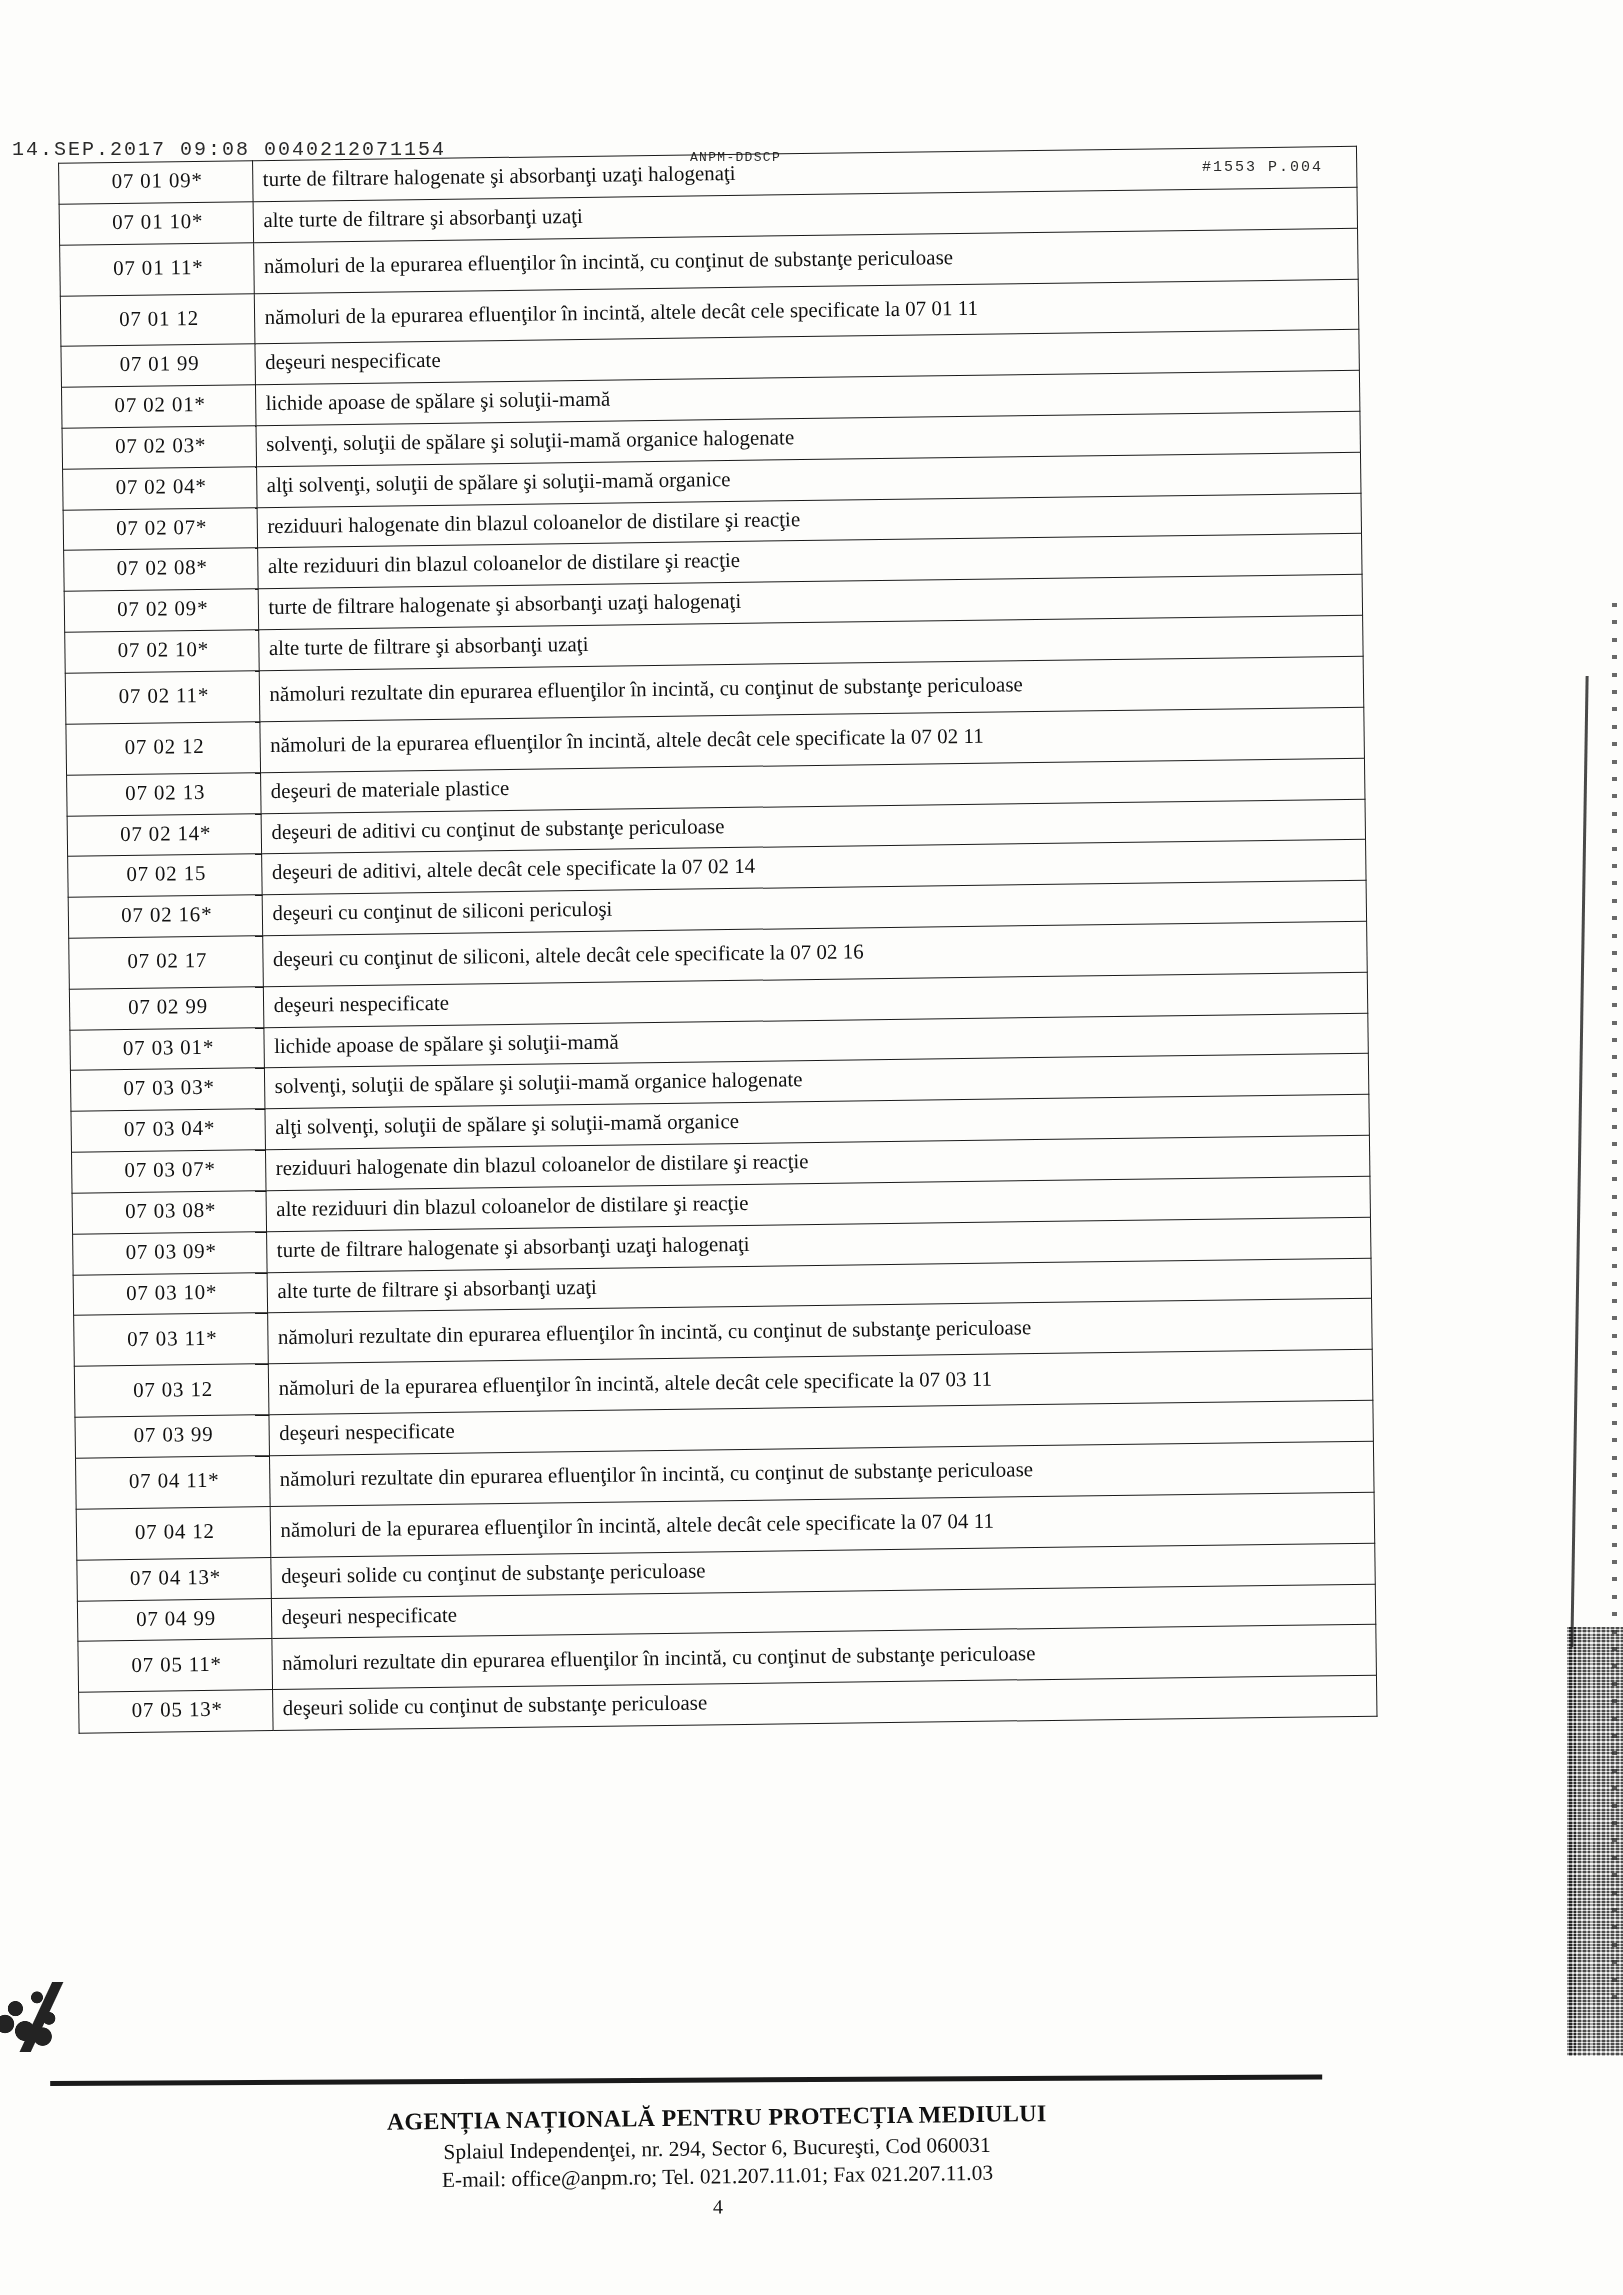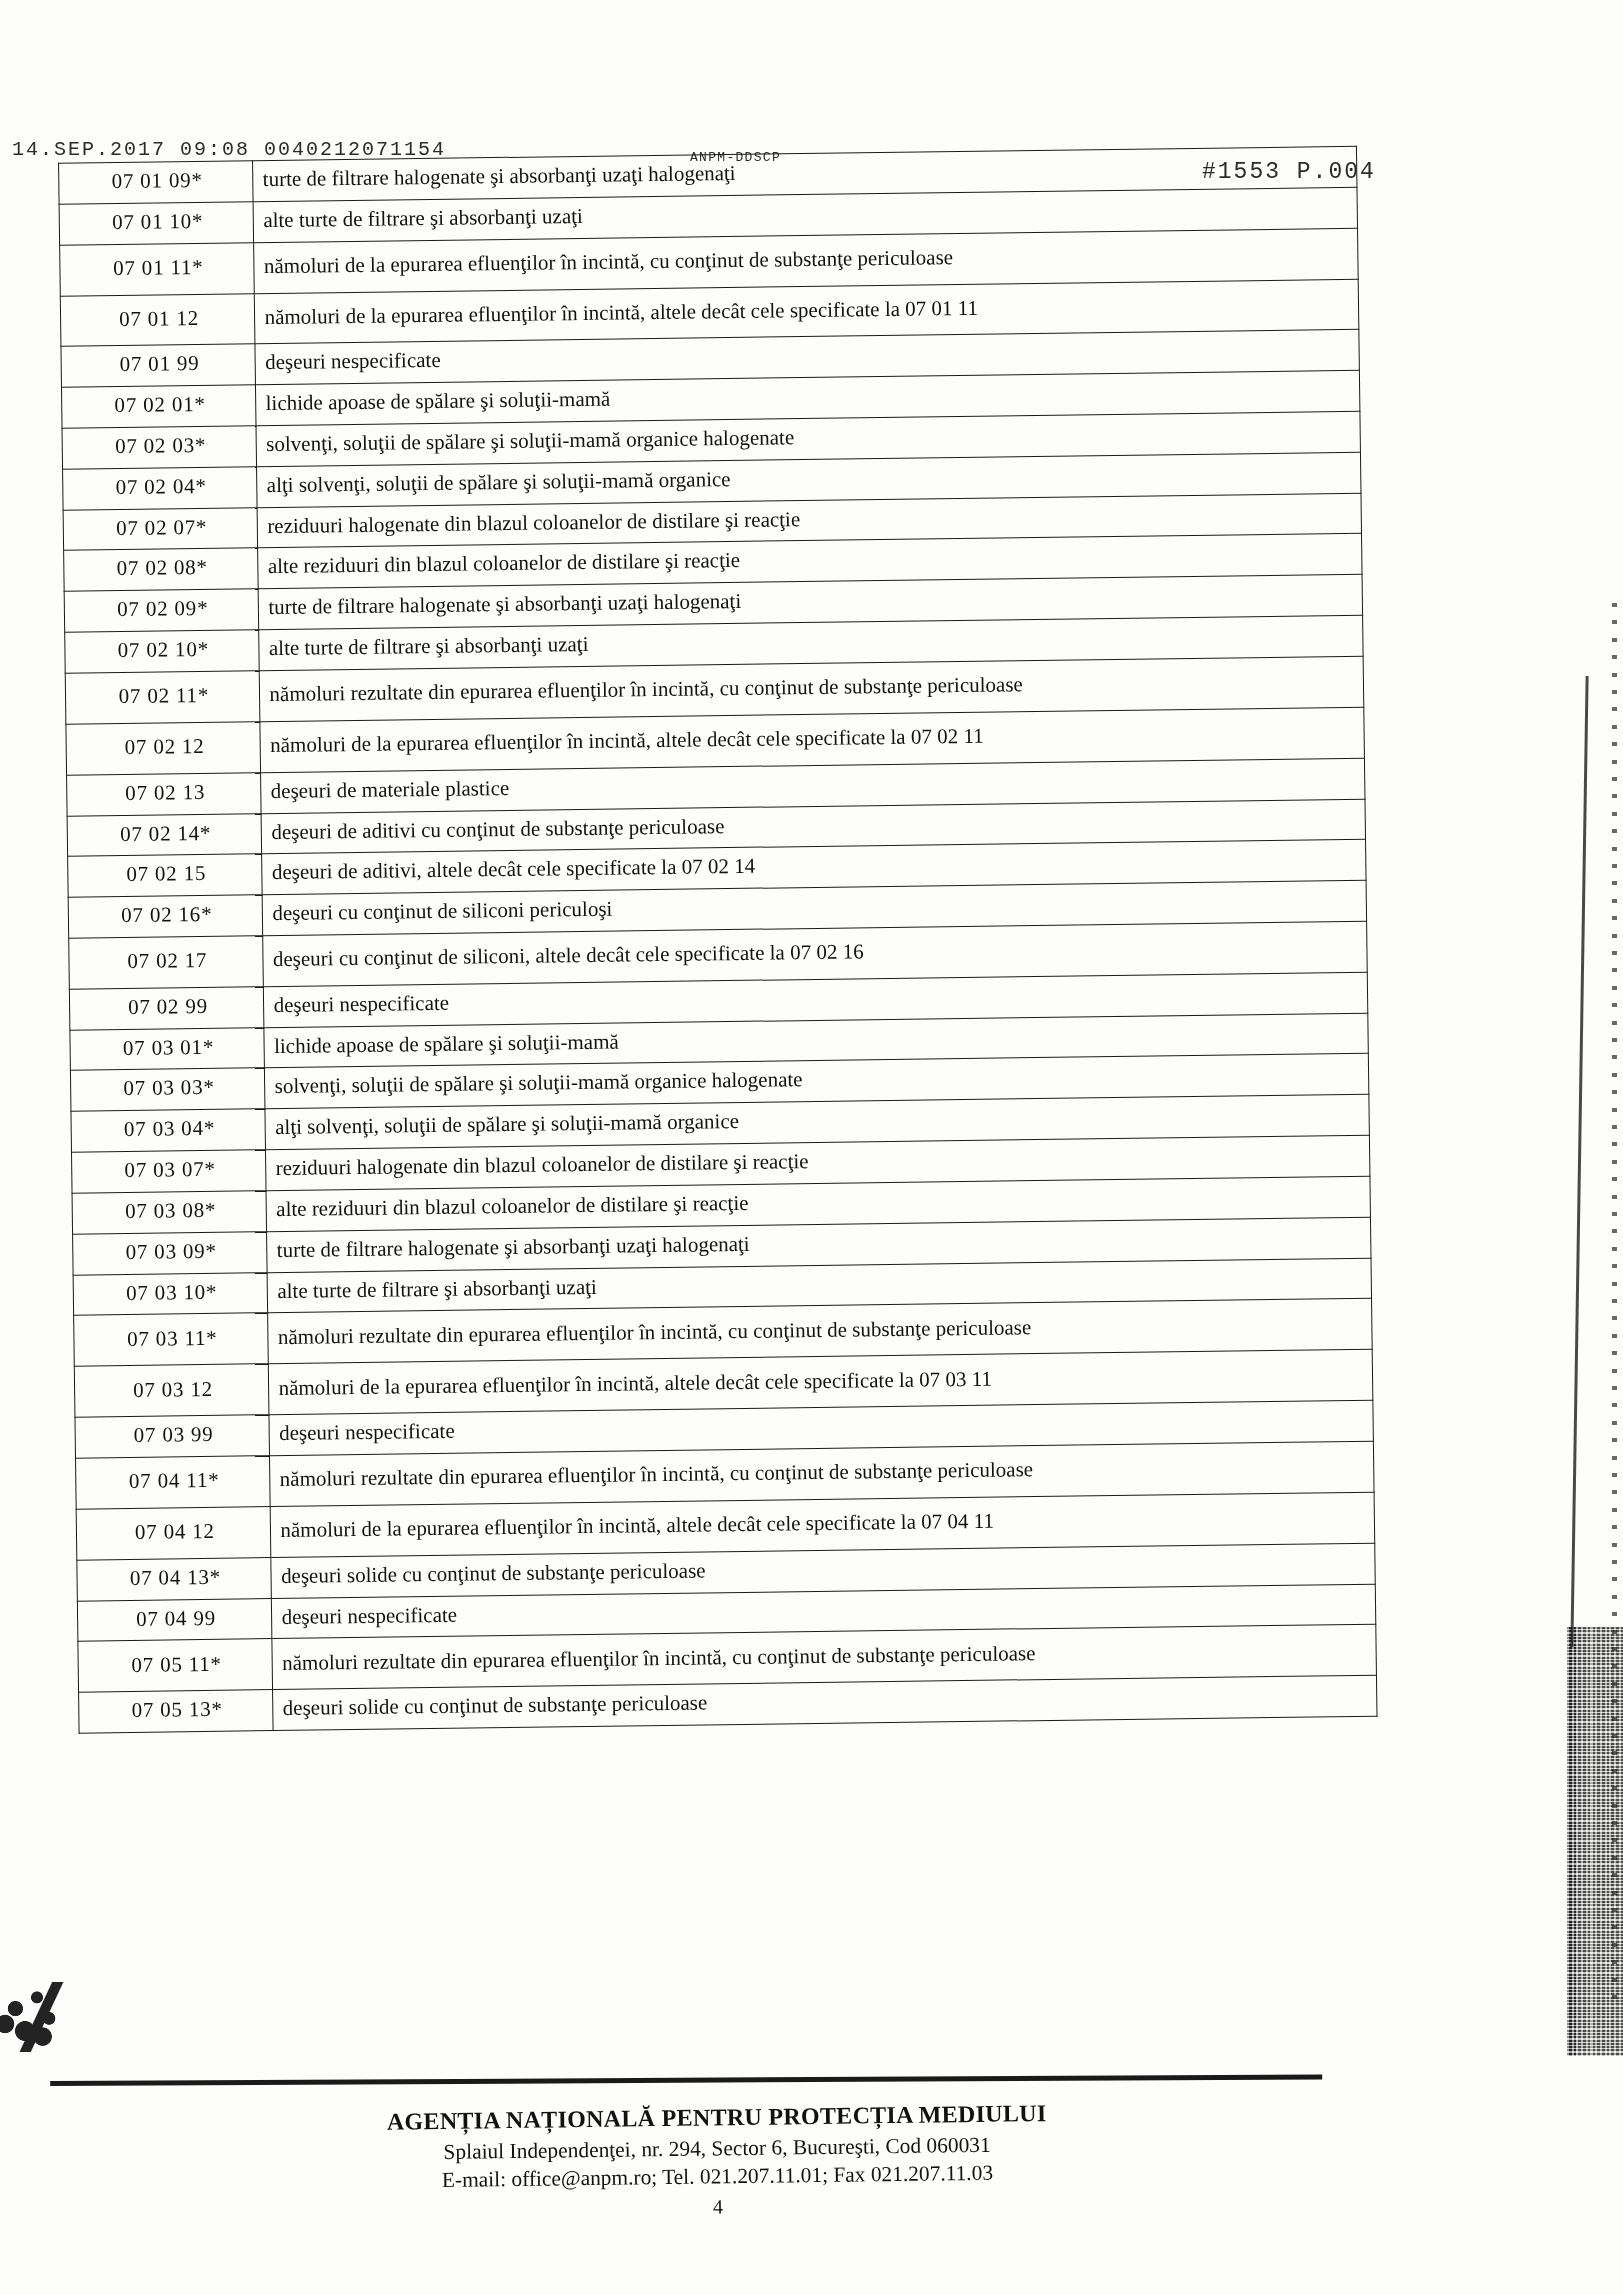--- a/index.html
+++ b/index.html
@@ -9,21 +9,21 @@
     background:#fdfdfb;
   }
   
   #fax-header{
     position:absolute;top:90px;left:0;width:1624px;height:47px;
     font-family:"Liberation Mono", monospace;
     font-size:20px;letter-spacing:2px;color:#2b2b2b;margin-top:48px;
   }
   #fax-header .fh-left{position:absolute;left:12px;top:0;}
   #fax-header .fh-mid{position:absolute;left:690px;top:12px;font-size:13px;letter-spacing:1.3px;}
-  #fax-header .fh-right{position:absolute;left:1202px;top:21.4px;font-size:23px;letter-spacing:2px;}
+  #fax-header .fh-right{position:absolute;left:1202px;top:21.4px;font-size:15px;letter-spacing:2px;}
 
   
   #page-skew{
     position:absolute;left:0;top:0;width:1624px;height:2295px;
     transform:rotate(-0.75deg);
     transform-origin:812px 1071px;
   }
 
   
   #waste-table{

